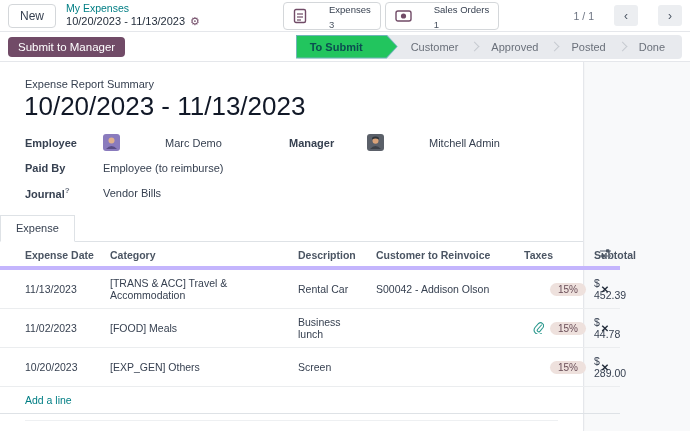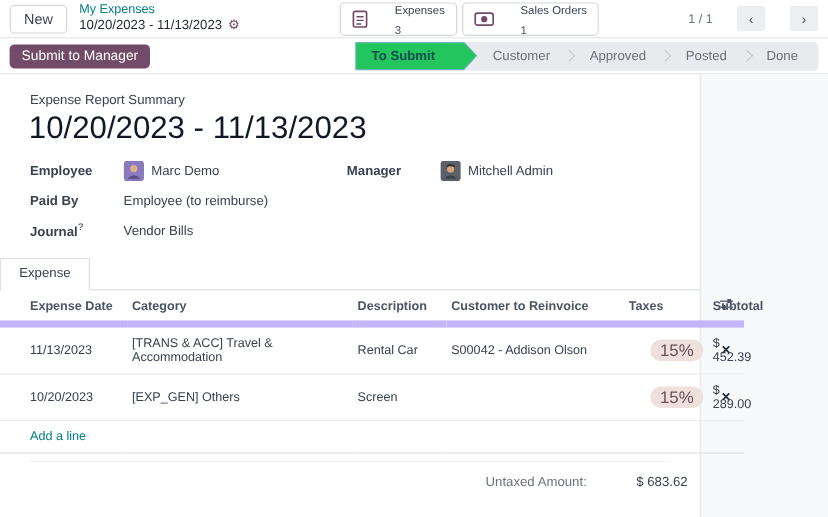--- a/index.html
+++ b/index.html
@@ -36,43 +36,43 @@
   .o-content { flex:1; background:#f8f9fa; display:flex; overflow:hidden; }
   .o-sheet { background:#fff; width:584px; border-right:1px solid #e5e7eb; box-shadow:0 0 2px rgba(0,0,0,.05); padding-top:16px; position:relative; }
 
   .summary-label { margin-left:25px; font-size:11px; color:#374151; }
   .sheet-title { margin-left:24px; font-size:26px; color:#111827; font-weight:400; margin-top:1px; margin-bottom:8px; }
 
   .fields { display:flex; margin-left:25px; margin-right:30px; }
   .fcol { width:50%; }
   .frow { display:flex; align-items:center; height:25px; }
   .flabel { width:78px; font-weight:bold; font-size:11px; color:#374151; flex:0 0 auto; }
-  .fvalue { color:#374151; }
+  .fvalue { color:#374151;gap:39px; }
   .sup-hint { font-size:8px; vertical-align:super; color:#6b7280; }
   .avatar { width:17px; height:17px; border-radius:3px; margin-right:6px; flex:0 0 auto; }
   .with-avatar { display:flex; align-items:center; }
 
   
   .tabs { margin-top:10px; border-bottom:1px solid #dee2e6; display:flex; }
   .tab-active { border:1px solid #dee2e6; border-bottom:1px solid #fff; border-radius:0; background:#fff; margin-bottom:-1px; padding:6px 15px 7px; font-size:11px; color:#374151; cursor:pointer; }
 
   
   table.exp { width:100%; border-collapse:collapse; table-layout:fixed; }
-  .exp th { font-size:10.5px; font-weight:bold; color:#4b5563; text-align:left; padding:6px 4px 5px; border-bottom:6px solid #c4b5fd; }
+  .exp th { font-size:10.5px; font-weight:bold; color:#4b5563; text-align:left; padding:6px 4px 5px; border-bottom:4px solid #c4b5fd; }
   .exp td { font-size:10.5px; color:#374151; padding:7px 4px; border-bottom:1px solid #ebedef; }
   .exp .c-date   { width:106px; padding-left:25px; }
   .exp th.c-date { padding-left:25px; }
   .exp .c-cat  { width:188px; }
   .exp .c-desc { width:78px; }
   .exp .c-cust { width:148px; }
   .exp .c-tax  { width:70px; }
   .exp .c-sub  { text-align:right; }
   .exp .c-del  { width:30px; text-align:center; }
   .tax-cell { display:flex; align-items:center; justify-content:flex-end; gap:6px; }
-  .tax-pill { background:#eee1dd; color:#6a4e58; border-radius:10px; padding:1px 8px; font-size:14px; }
+  .tax-pill { background:#eee1dd; color:#6a4e58; border-radius:10px; padding:1px 8px; font-size:10px; }
   .del-x { color:#1f2937; font-size:10px; font-weight:bold; cursor:pointer; }
   .addline-row td { border-bottom:1px solid #dee2e6; }
   .addline { color:#017e84; cursor:pointer; }
   .cols-icon { cursor:pointer; display:inline-block; }
 
   
   .hr-light { border:none; border-top:1px solid #eef0f2; margin:6px 25px 0 25px; }
   .totals { margin:8px 10px 0 auto; width:230px; }
   .trow { display:flex; justify-content:flex-end; align-items:center; padding:3px 0; }
   .tlabel { color:#6b7280; margin-right:14px; }
@@ -226,20 +226,38 @@
             <td class="c-cust">S00042 - Addison Olson</td>
             <td class="c-tax">
                 <span class="tax-cell">
                   <span class="tax-pill">15%</span>
                 </span>
               </td>
             <td class="c-sub">$ 452.39</td>
             <td class="c-del"><span class="del-x">✕</span></td>
           </tr>
           <tr>
+            <td class="c-date">11/02/2023</td>
+            <td class="c-cat">[FOOD] Meals</td>
+            <td class="c-desc">Business lunch</td>
+            <td class="c-cust"></td>
+            <td class="c-tax">
+              <span class="tax-cell">
+                <span>
+                    <svg width="11" height="12" viewBox="0 0 11 12">
+                      <path d="M8.5 3 L4.5 7.5 a1.5 1.5 0 0 0 2.2 2 L10 5.5 a3 3 0 0 0 -4.4 -4 L2 5.5 a4.4 4.4 0 0 0 6.3 6" fill="none" stroke="#2e9a8f" stroke-width="1.1" stroke-linecap="round"></path>
+                    </svg>
+                  </span>
+                <span class="tax-pill">15%</span>
+              </span>
+            </td>
+            <td class="c-sub">$ 44.78</td>
+            <td class="c-del"><span class="del-x">✕</span></td>
+          </tr>
+          <tr>
             <td class="c-date">10/20/2023</td>
             <td class="c-cat">[EXP_GEN] Others</td>
             <td class="c-desc">Screen</td>
             <td class="c-cust"></td>
             <td class="c-tax">
                 <span class="tax-cell">
                   <span class="tax-pill">15%</span>
                 </span>
               </td>
             <td class="c-sub">$ 289.00</td>

